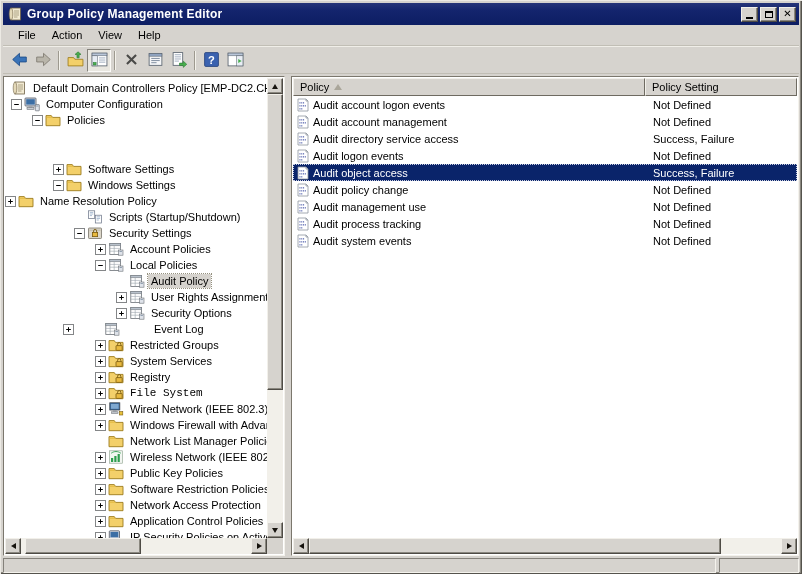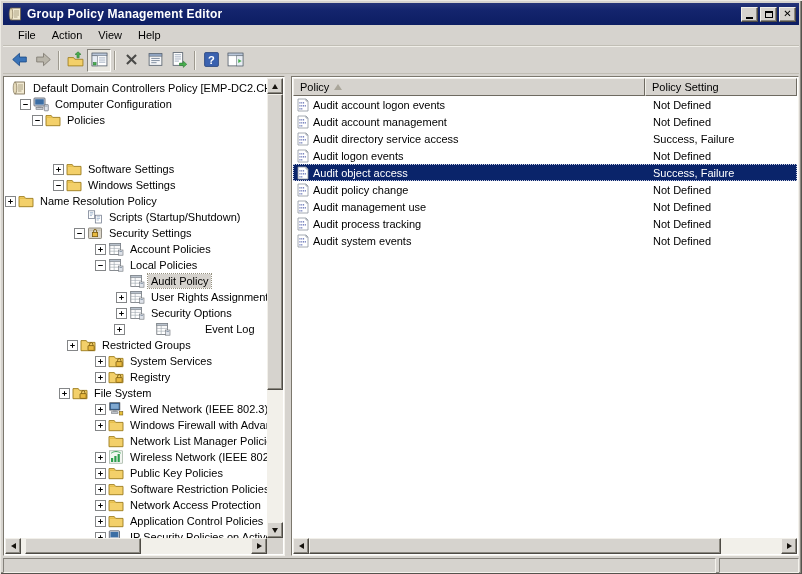--- a/index.html
+++ b/index.html
@@ -207,21 +207,21 @@
           <div class="trow" style="padding-left: 6px;">
             <span class="ticon">
               <svg viewBox="0 0 16 16">
                 <rect x="4" y="2" width="9.5" height="12" fill="#f2ead2" stroke="#6e6146" stroke-width="0.8"></rect>
                 <ellipse cx="4" cy="8" rx="1.8" ry="6" fill="#e4d9b8" stroke="#6e6146" stroke-width="0.6"></ellipse>
                 <path d="M7 5h5M7 7h5M7 9h5M7 11h3.5" stroke="#8f8464" stroke-width="0.7"></path>
               </svg>
             </span>
             <span class="tlabel">Default Domain Controllers Policy [EMP-DC2.CHILI</span>
           </div>
-          <div class="trow" style="padding-left: 6px; margin-left: 9px;">
+          <div class="trow" style="padding-left: 6px;">
             <span class="texp">
               <svg viewBox="0 0 11 11">
                 <rect x="0.5" y="0.5" width="10" height="10" fill="#fff" stroke="#848688"></rect>
                 <path d="M3.2 5.5h4.6" stroke="#000" stroke-width="1"></path>
               </svg>
             </span>
             <span class="ticon">
               <svg viewBox="0 0 16 16">
                 <rect x="1" y="2" width="11" height="8" rx="0.8" fill="#cfd8e6" stroke="#51565f" stroke-width="0.8"></rect>
                 <rect x="2.2" y="3.2" width="8.6" height="5.4" fill="#3b6ea5"></rect>
@@ -405,40 +405,40 @@
               <svg viewBox="0 0 16 16">
                 <rect x="1.8" y="2.4" width="10.8" height="11" fill="#fff" stroke="#6b7076" stroke-width="0.8"></rect>
                 <rect x="1.8" y="2.4" width="10.8" height="2.4" fill="#b9c2cc" stroke="#6b7076" stroke-width="0.5"></rect>
                 <path d="M1.8 7.4h10.8M1.8 10.2h10.8M6.2 4.8v8.6" stroke="#9aa2ab" stroke-width="0.6"></path>
                 <rect x="10.6" y="9" width="4.4" height="5.2" fill="#dfe3ea" stroke="#6b7076" stroke-width="0.6"></rect>
                 <rect x="11.5" y="10" width="2.4" height="0.9" fill="#8899aa"></rect>
               </svg>
             </span>
             <span class="tlabel">Security Options</span>
           </div>
-          <div class="trow" style="padding-left: 109px; gap: 28px;">
+          <div class="trow" style="padding-left: 58px; gap: 28px;">
             <span class="texp">
               <svg viewBox="0 0 11 11">
                 <rect x="0.5" y="0.5" width="10" height="10" fill="#fff" stroke="#848688"></rect>
                 <path d="M3.2 5.5h4.6" stroke="#000" stroke-width="1"></path>
                 <path d="M5.5 3.2v4.6" stroke="#000" stroke-width="1"></path>
               </svg>
             </span>
             <span class="ticon">
               <svg viewBox="0 0 16 16">
                 <rect x="1.8" y="2.4" width="10.8" height="11" fill="#fff" stroke="#6b7076" stroke-width="0.8"></rect>
                 <rect x="1.8" y="2.4" width="10.8" height="2.4" fill="#b9c2cc" stroke="#6b7076" stroke-width="0.5"></rect>
                 <path d="M1.8 7.4h10.8M1.8 10.2h10.8M6.2 4.8v8.6" stroke="#9aa2ab" stroke-width="0.6"></path>
                 <rect x="10.6" y="9" width="4.4" height="5.2" fill="#dfe3ea" stroke="#6b7076" stroke-width="0.6"></rect>
                 <rect x="11.5" y="10" width="2.4" height="0.9" fill="#8899aa"></rect>
               </svg>
             </span>
             <span class="tlabel">Event Log</span>
           </div>
-          <div class="trow" style="padding-left: 62px;">
+          <div class="trow" style="padding-left: 90px;">
             <span class="texp">
               <svg viewBox="0 0 11 11">
                 <rect x="0.5" y="0.5" width="10" height="10" fill="#fff" stroke="#848688"></rect>
                 <path d="M3.2 5.5h4.6" stroke="#000" stroke-width="1"></path>
                 <path d="M5.5 3.2v4.6" stroke="#000" stroke-width="1"></path>
               </svg>
             </span>
             <span class="ticon">
               <svg viewBox="0 0 16 16">
                 <path d="M1 3.6h5.3l1.2 1.8H15v8.3H1z" fill="#f3d06a" stroke="#9c7c1d" stroke-width="0.9" stroke-linejoin="round"></path>
@@ -475,21 +475,21 @@
             </span>
             <span class="ticon">
               <svg viewBox="0 0 16 16">
                 <path d="M1 3.6h5.3l1.2 1.8H15v8.3H1z" fill="#f3d06a" stroke="#9c7c1d" stroke-width="0.9" stroke-linejoin="round"></path>
                 <rect x="8" y="8.6" width="6.2" height="4.8" rx="0.5" fill="#e8b93f" stroke="#7a5b10" stroke-width="0.8"></rect>
                 <path d="M9.6 8.6V7.2a1.6 1.6 0 013.2 0v1.4" fill="none" stroke="#7a5b10" stroke-width="0.9"></path>
               </svg>
             </span>
             <span class="tlabel">Registry</span>
           </div>
-          <div class="trow" style="padding-left: 54px;">
+          <div class="trow" style="padding-left: 90px; font-family: Liberation Mono, monospace;">
             <span class="texp">
               <svg viewBox="0 0 11 11">
                 <rect x="0.5" y="0.5" width="10" height="10" fill="#fff" stroke="#848688"></rect>
                 <path d="M3.2 5.5h4.6" stroke="#000" stroke-width="1"></path>
                 <path d="M5.5 3.2v4.6" stroke="#000" stroke-width="1"></path>
               </svg>
             </span>
             <span class="ticon">
               <svg viewBox="0 0 16 16">
                 <path d="M1 3.6h5.3l1.2 1.8H15v8.3H1z" fill="#f3d06a" stroke="#9c7c1d" stroke-width="0.9" stroke-linejoin="round"></path>

